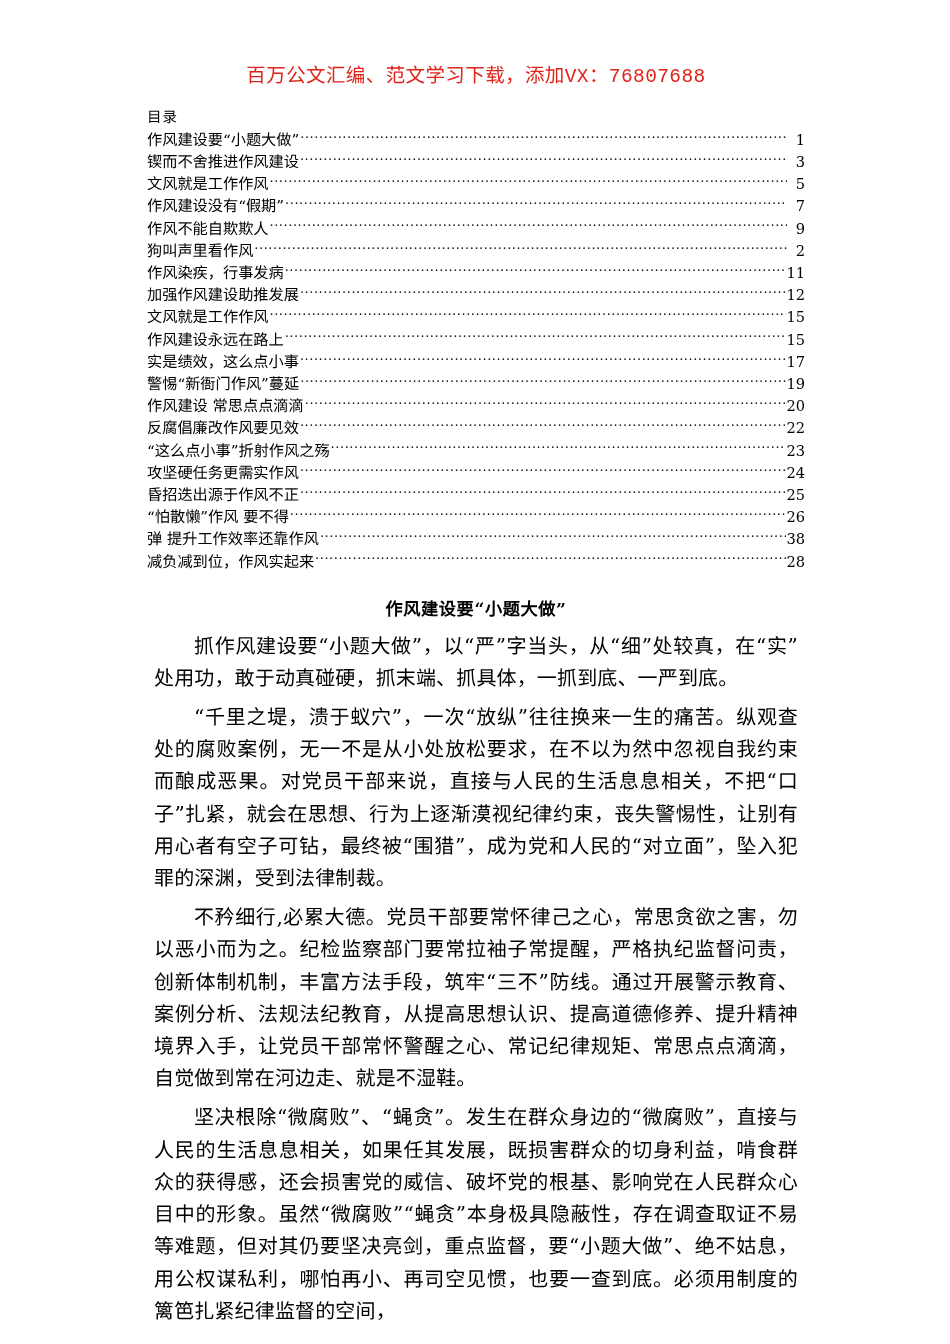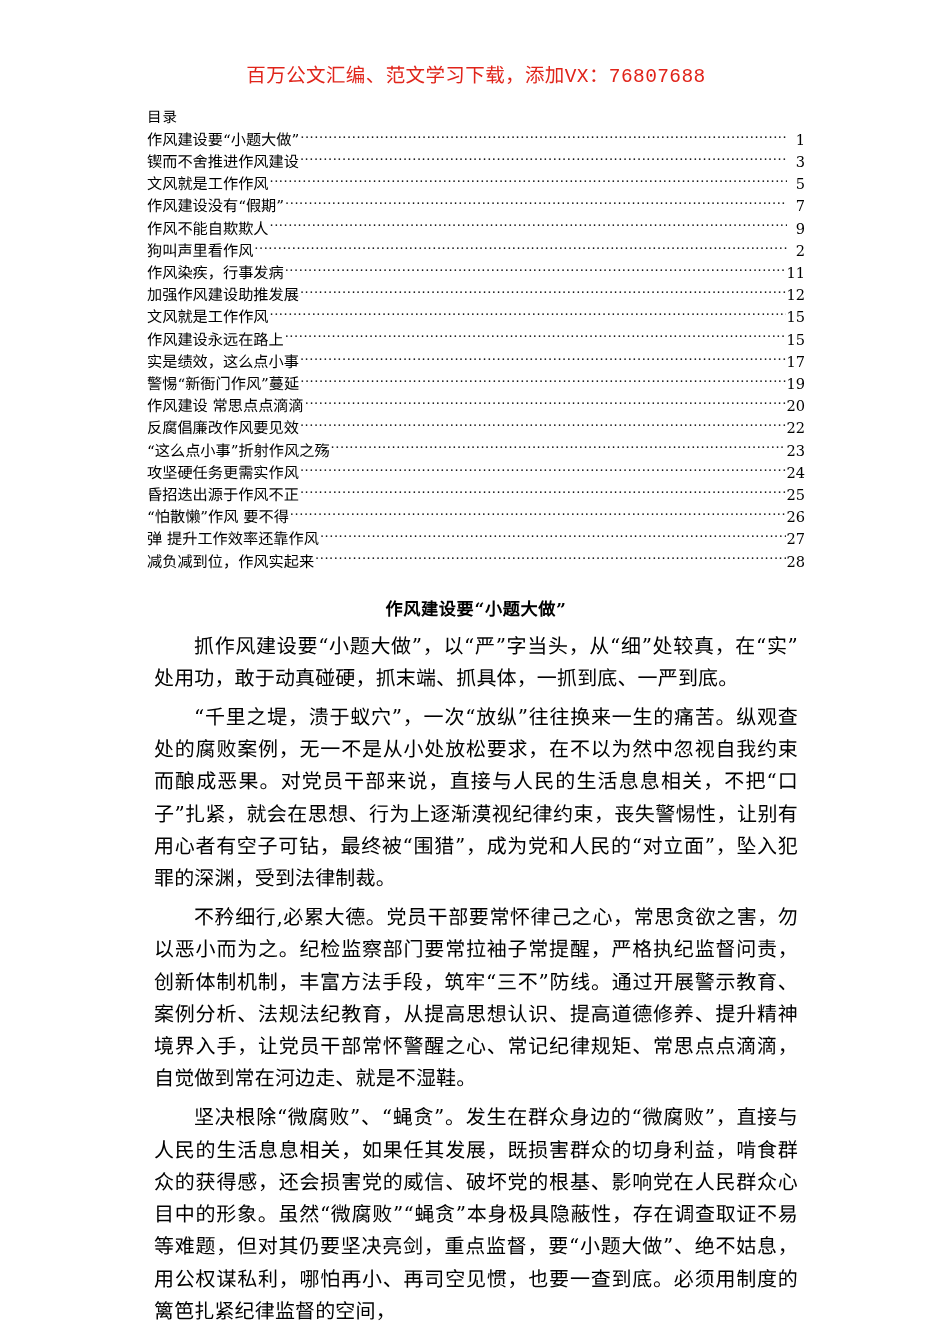--- a/index.html
+++ b/index.html
@@ -209,21 +209,21 @@
         <span class="toc-page">25</span>
       </li>
       <li class="toc-item">
         <span class="toc-title">“怕散懒”作风 要不得</span>
         <span class="toc-dots"></span>
         <span class="toc-page">26</span>
       </li>
       <li class="toc-item">
         <span class="toc-title">弹 提升工作效率还靠作风</span>
         <span class="toc-dots"></span>
-        <span class="toc-page">27</span>
+        <span class="toc-page">38</span>
       </li>
       <li class="toc-item">
         <span class="toc-title">减负减到位，作风实起来</span>
         <span class="toc-dots"></span>
         <span class="toc-page">28</span>
       </li>
     </ul>
 
   <div class="article-title">作风建设要“小题大做”</div>
 

